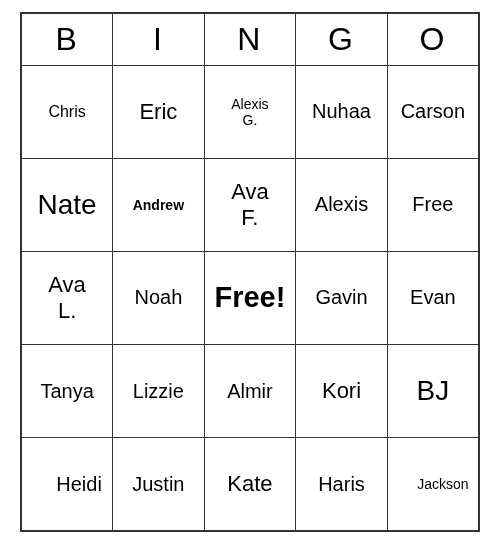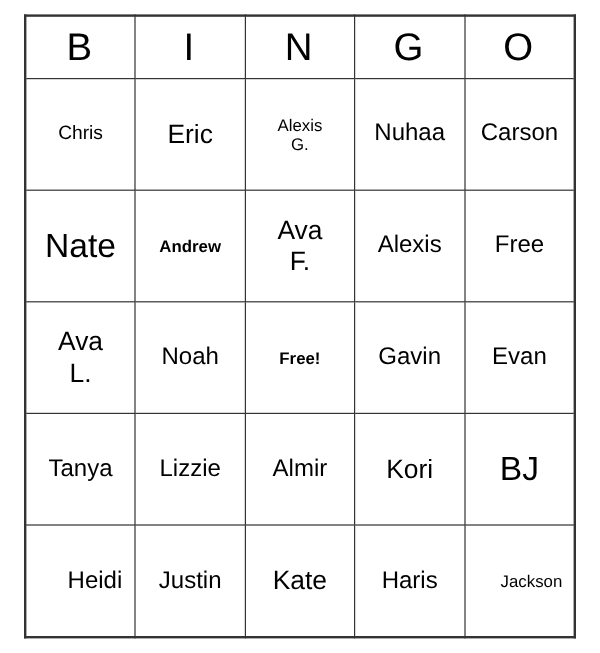--- a/index.html
+++ b/index.html
@@ -65,21 +65,21 @@
       <tr>
         <td style="font-size: 28px;">Nate</td>
         <td style="font-size: 14px; font-weight: bold;">Andrew</td>
         <td style="font-size: 22px;"><span>Ava</span><br><span>F.</span></td>
         <td style="font-size: 20px;">Alexis</td>
         <td style="font-size: 20px;">Free</td>
       </tr>
       <tr>
         <td style="font-size: 22px;"><span>Ava</span><br><span>L.</span></td>
         <td style="font-size: 20px;">Noah</td>
-        <td style="font-size: 14px; font-weight: bold;">Free!</td>
+        <td style="font-size: 29px; font-weight: bold;">Free!</td>
         <td style="font-size: 20px;">Gavin</td>
         <td style="font-size: 20px;">Evan</td>
       </tr>
       <tr>
         <td style="font-size: 20px;">Tanya</td>
         <td style="font-size: 20px;">Lizzie</td>
         <td style="font-size: 20px;">Almir</td>
         <td style="font-size: 22px;">Kori</td>
         <td style="font-size: 28px;">BJ</td>
       </tr>

